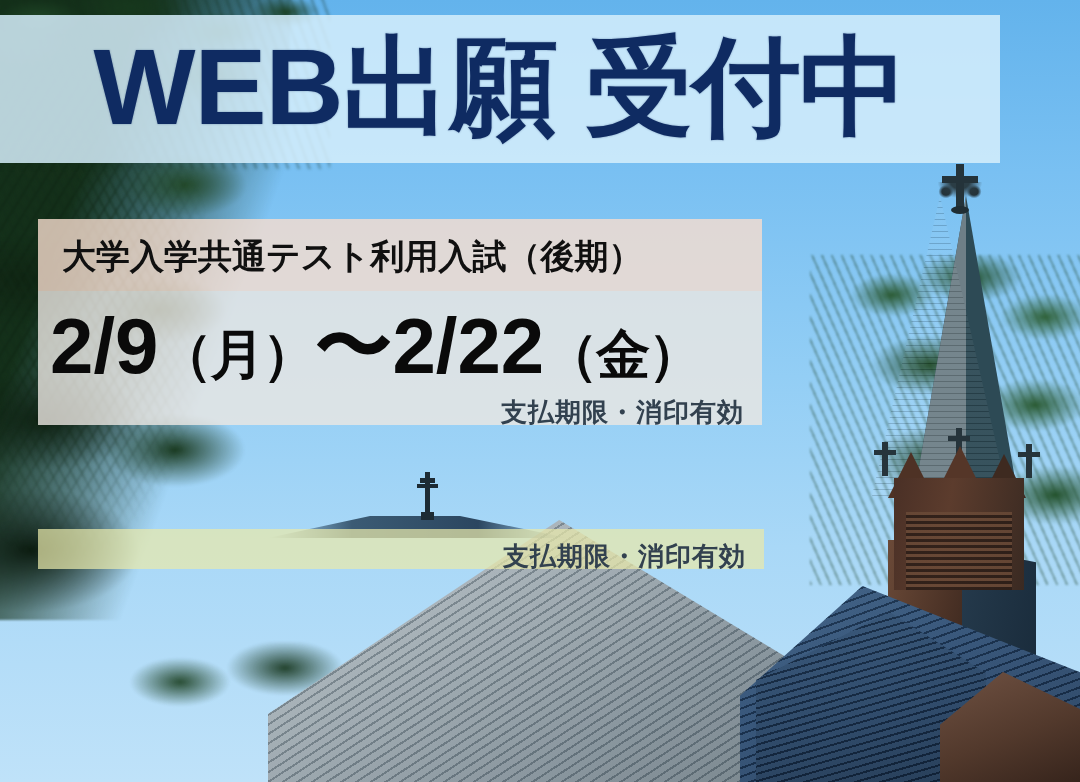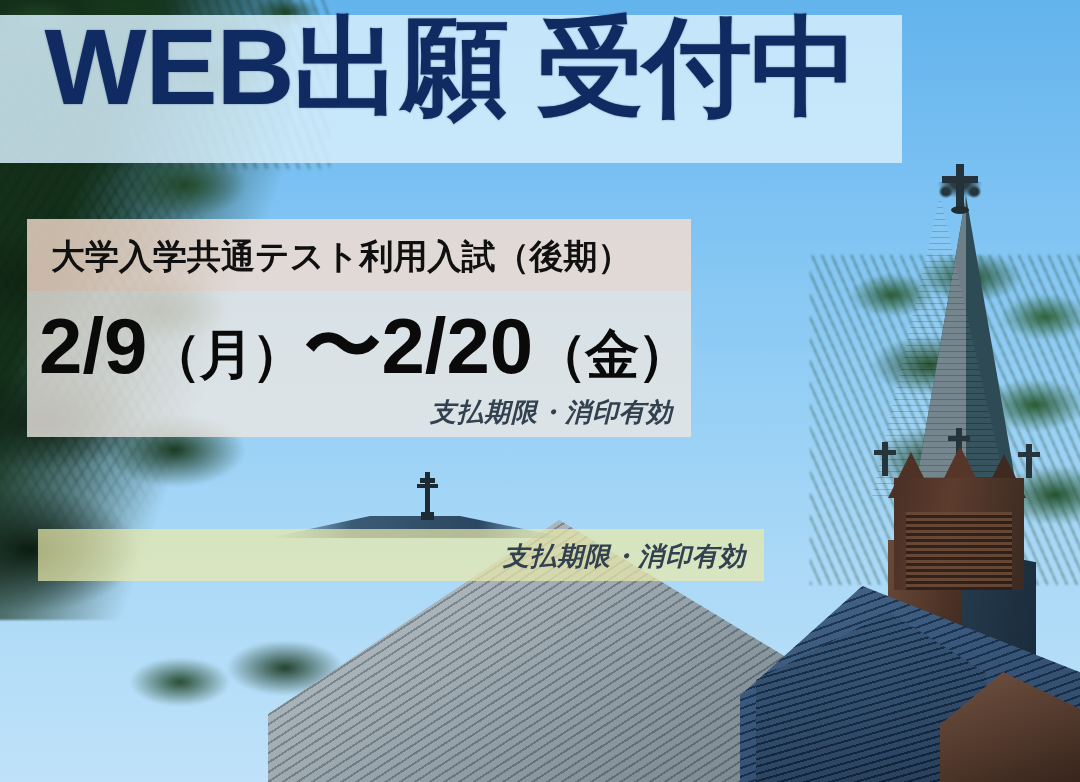--- a/index.html
+++ b/index.html
@@ -186,24 +186,24 @@
     clip-path:polygon(0 0, 100% 12%, 100% 100%, 0 100%);
   }
   .roof-ridge {
     position:absolute; left:268px; top:516px; width:300px; height:22px;
     background:linear-gradient(90deg,rgba(40,60,80,0) 0%, #3b5b74 28%, #2b4660 70%, rgba(43,70,96,0) 100%);
     clip-path:polygon(34% 0, 64% 0, 100% 100%, 0 100%);
   }
 
   
   #header-band {
-    position:absolute; left:0; top:15px; width:902px; height:148px;
+    position:absolute; left:0; top:15px; width:1000px; height:148px;
     background:rgba(214,238,252,0.85);
     z-index:5;
-    display:flex; align-items:flex-start; justify-content:center;
+    display:flex; align-items:center; justify-content:center;
   }
   #header-title {
     font-size:108px; font-weight:bold; color:#0f2b62;
     letter-spacing:-1px; line-height:1;
     white-space:nowrap;
     text-shadow:0 0 2px rgba(15,43,98,0.45);
     transform:translateY(-2px);
   }
 
   
@@ -213,25 +213,25 @@
     padding:20px 14px 18px 14px;
   }
   .card-body { position:relative; }
   .card-date {
     font-size:78px; font-weight:bold; color:#0a0a0a; line-height:1;
     white-space:nowrap; padding:16px 0 0 12px;
   }
   .card-date .wk { font-size:54px; letter-spacing:-2px; }
   .card-note {
     font-size:26px; font-weight:bold; color:#32414f; line-height:1;
-    text-align:right; padding:14px 18px 12px 0; letter-spacing:1px;font-style:italic;
-  }
-
-  
-  #card-exam-1 { left:27px; top:219px; width:664px; }
+    text-align:right; padding:14px 18px 0 0; letter-spacing:1px;
+  }
+
+  
+  #card-exam-1 { left:38px; top:219px; width:724px; }
   #card-exam-1 .card-title { background:rgba(247,221,206,0.80); text-align:left; padding-left:24px; }
   #card-exam-1 .card-body  { background:rgba(236,231,226,0.80); }
 
   
   #card-exam-2 { left:38px; top:529px; width:726px; }
   #card-exam-2 .card-title { background:rgba(245,243,150,0.80); text-align:center; }
   #card-exam-2 .card-body  { background:rgba(233,233,170,0.72); }
   #card-exam-2 .card-date  { padding-left:14px; }
 </style>
 </head>
@@ -286,21 +286,21 @@
   </div>
 </div>
 
 <div id="header-band">
   <div id="header-title">WEB出願 受付中</div>
 </div>
 
 <div class="card" id="card-exam-1">
   <div class="card-title">大学入学共通テスト利用入試（後期）</div>
   <div class="card-body">
-    <div class="card-date"><span>2/9</span><span class="wk">（月）</span><span>〜</span><span>2/20</span><span class="wk">（金）</span></div>
+    <div class="card-date"><span>2/9</span><span class="wk">（月）</span><span>〜</span><span>2/22</span><span class="wk">（金）</span></div>
     <div class="card-note">支払期限・消印有効</div>
   </div>
 </div>
 
 <div class="card" id="card-exam-2">
   <div class="card-body">
     <div class="card-note">支払期限・消印有効</div>
   </div>
 </div>
 

